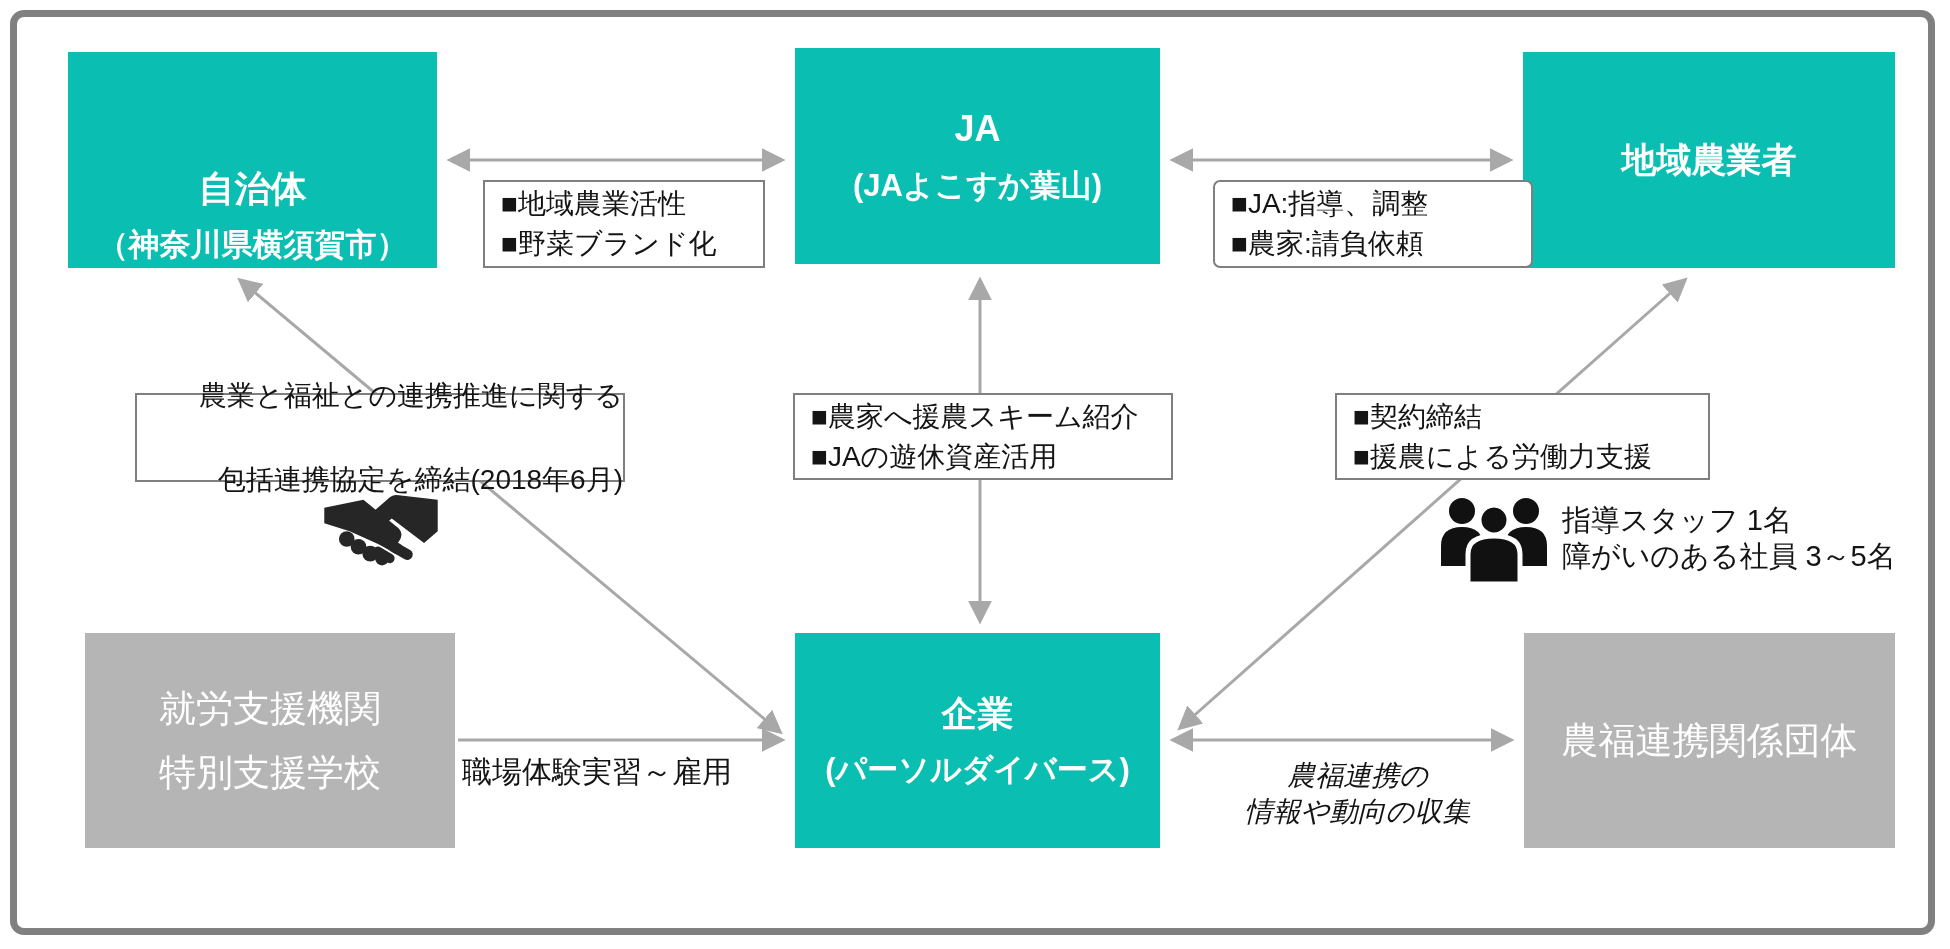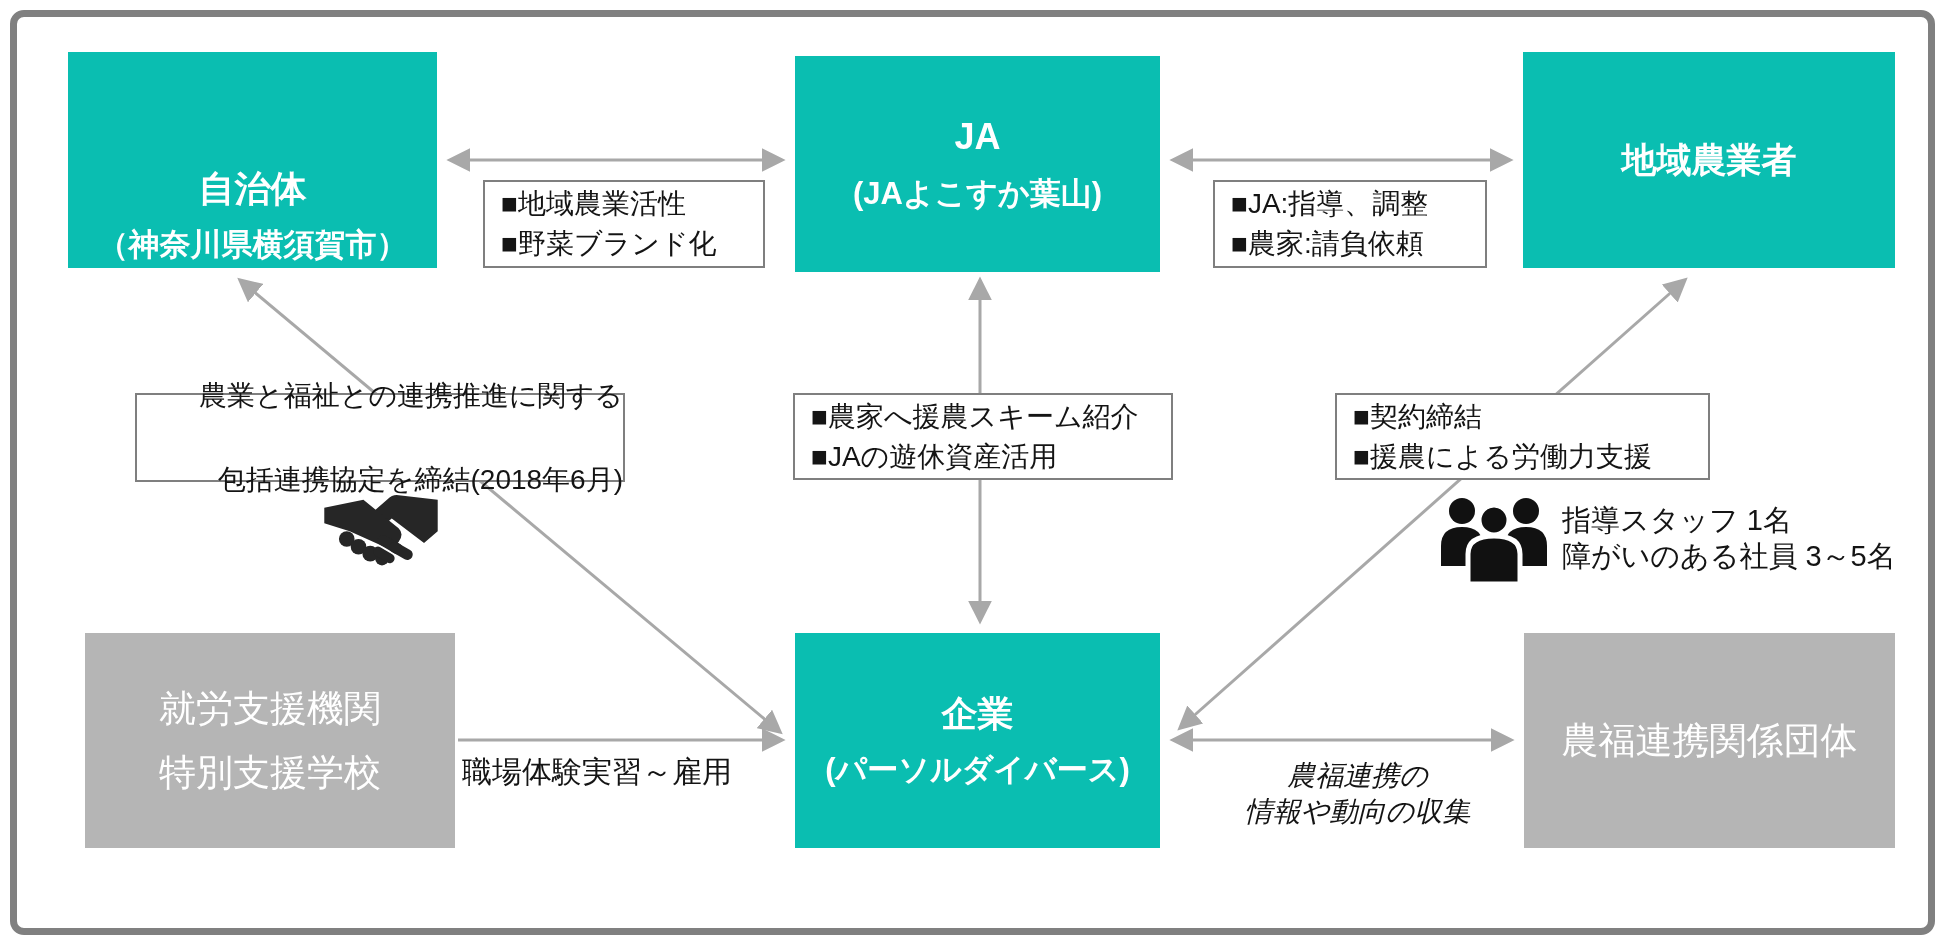--- a/index.html
+++ b/index.html
@@ -57,21 +57,21 @@
       <line x1="458" y1="740" x2="782" y2="740" marker-end="url(#ah-end)"></line>
       <line x1="1173" y1="740" x2="1511" y2="740" marker-start="url(#ah-start)" marker-end="url(#ah-end)"></line>
     </g>
   </svg>
 
   <div class="node teal" style="left:68px;top:52px;width:369px;height:216px;justify-content:flex-end;">
     <div class="l1">自治体</div>
     <div class="l2">（神奈川県横須賀市）</div>
   </div>
 
-  <div class="node teal" style="left:795px;top:56px;width:365px;height:216px;">
+  <div class="node teal" style="left:795px;top:48px;width:365px;height:216px;">
     <div class="l1">JA</div>
     <div class="l2">(JAよこすか葉山)</div>
   </div>
 
   <div class="node teal" style="left:1523px;top:52px;width:372px;height:216px;">
     <div class="l1" style="font-size:35px;">地域農業者</div>
   </div>
 
   <div class="node gray" style="left:85px;top:633px;width:370px;height:215px;">
     <div class="l1">就労支援機関</div>
@@ -85,21 +85,21 @@
 
   <div class="node gray" style="left:1524px;top:633px;width:371px;height:215px;">
     <div class="l1">農福連携関係団体</div>
   </div>
 
   <div class="labelbox leftalign" style="left:483px;top:180px;width:282px;height:88px;">
     <div>■地域農業活性</div>
     <div>■野菜ブランド化</div>
   </div>
 
-  <div class="labelbox leftalign" style="left:1213px;top:180px;width:274px;height:88px;">
+  <div class="labelbox leftalign" style="left:1213px;top:180px;width:320px;height:88px;border-radius:7px;">
     <div>■JA:指導、調整</div>
     <div>■農家:請負依頼</div>
   </div>
 
   <div class="labelbox centeralign" style="left:135px;top:393px;width:490px;height:89px;">
     <div>農業と福祉との連携推進に関する</div>
     <div>包括連携協定を締結(2018年6月)</div>
   </div>
 
   <div class="labelbox leftalign" style="left:793px;top:393px;width:380px;height:87px;">

